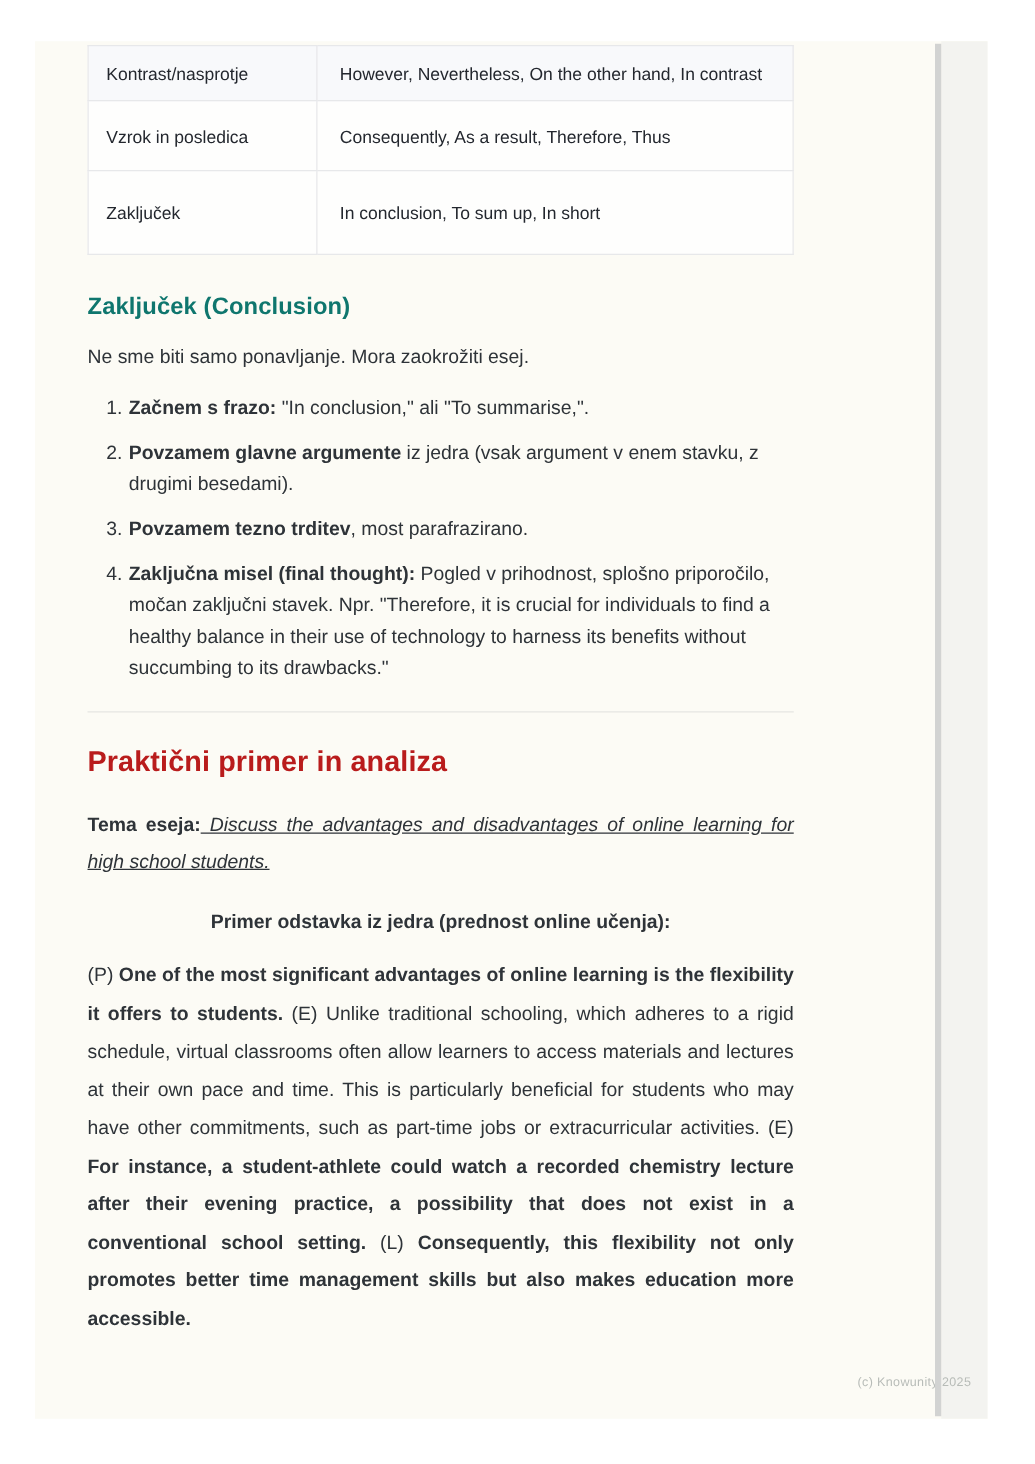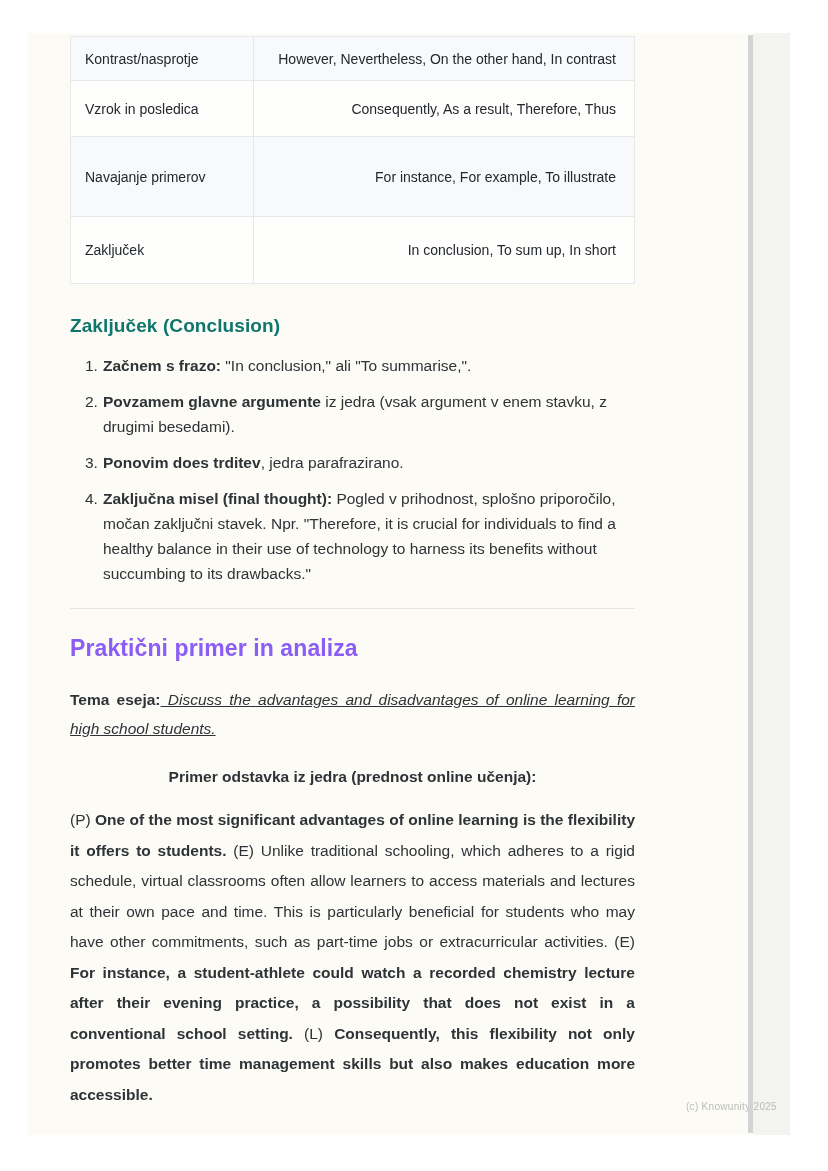--- a/index.html
+++ b/index.html
@@ -52,39 +52,39 @@
     border-collapse: collapse;
     font-size: 14px;
     color: #23272E;
     background: #FEFEFD;
   }
   table.vocab td {
     border: 1px solid #E7E8EA;
     vertical-align: middle;
   }
   table.vocab td.c1 { width: 163px; padding: 8px 14px; }
-  table.vocab td.c2 { width: 402px; padding: 8px 18px; text-align: right; }
+  table.vocab td.c2 { width: 402px; padding: 8px 18px; }
   tr.alt td { background: #F8F9FB; }
   tr.r1 { height: 44px; }
   tr.r2 { height: 56px; margin-left: 12px; }
   tr.r3 { height: 80px; }
   tr.r4 { height: 67px; }
   table.vocab td.c1.wrap { line-height: 22px; }
 
   
   h3.sec {
     margin: 31px 0 0 0;
     font-size: 19px; font-weight: 700;
     color: #0f766e;
     letter-spacing: 0.1px;
   }
   h2.sec {
     margin: 26px 0 0 0;
     font-size: 23px; font-weight: 700;
-    color: #8b5cf6;
+    color: #b91c1c;
     letter-spacing: 0.1px;
   }
   p.intro { margin: 17px 0 0 0; line-height: 24px; }
 
   ol.steps {
     margin: 16px 0 0 0; padding: 0;
     list-style: none;
   }
   ol.steps li {
     display: flex;
@@ -122,46 +122,43 @@
       <table class="vocab">
         <tbody>
           <tr class="r1 alt">
             <td class="c1">Kontrast/nasprotje</td>
             <td class="c2">However, Nevertheless, On the other hand, In contrast</td>
           </tr>
           <tr class="r2">
             <td class="c1">Vzrok in posledica</td>
             <td class="c2">Consequently, As a result, Therefore, Thus</td>
           </tr>
-          <tr class="r3 alt">
-            <td class="c1 wrap">Navajanje primerov</td>
-            <td class="c2">For instance, For example, To illustrate</td>
-          </tr>
           <tr class="r4">
             <td class="c1">Zaključek</td>
             <td class="c2">In conclusion, To sum up, In short</td>
           </tr>
         </tbody>
       </table>
 
       <h3 class="sec">Zaključek (Conclusion)</h3>
 
+      <p class="intro">Ne sme biti samo ponavljanje. Mora zaokrožiti esej.</p>
 
       <ol class="steps">
         <li>
           <span class="num">1.</span>
           <span class="li-body"><span class="b">Začnem s frazo:</span><span> "In conclusion," ali "To summarise,".</span></span>
         </li>
         <li>
           <span class="num">2.</span>
           <span class="li-body"><span class="b">Povzamem glavne argumente</span><span> iz jedra (vsak argument v enem stavku, z drugimi besedami).</span></span>
         </li>
         <li>
           <span class="num">3.</span>
-          <span class="li-body"><span class="b">Ponovim does trditev</span><span>, jedra parafrazirano.</span></span>
+          <span class="li-body"><span class="b">Povzamem tezno trditev</span><span>, most parafrazirano.</span></span>
         </li>
         <li>
           <span class="num">4.</span>
           <span class="li-body"><span class="b">Zaključna misel (final thought):</span><span> Pogled v prihodnost, splošno priporočilo, močan zaključni stavek. Npr. "Therefore, it is crucial for individuals to find a healthy balance in their use of technology to harness its benefits without succumbing to its drawbacks."</span></span>
         </li>
       </ol>
 
       <hr class="divider">
 
       <h2 class="sec">Praktični primer in analiza</h2>

